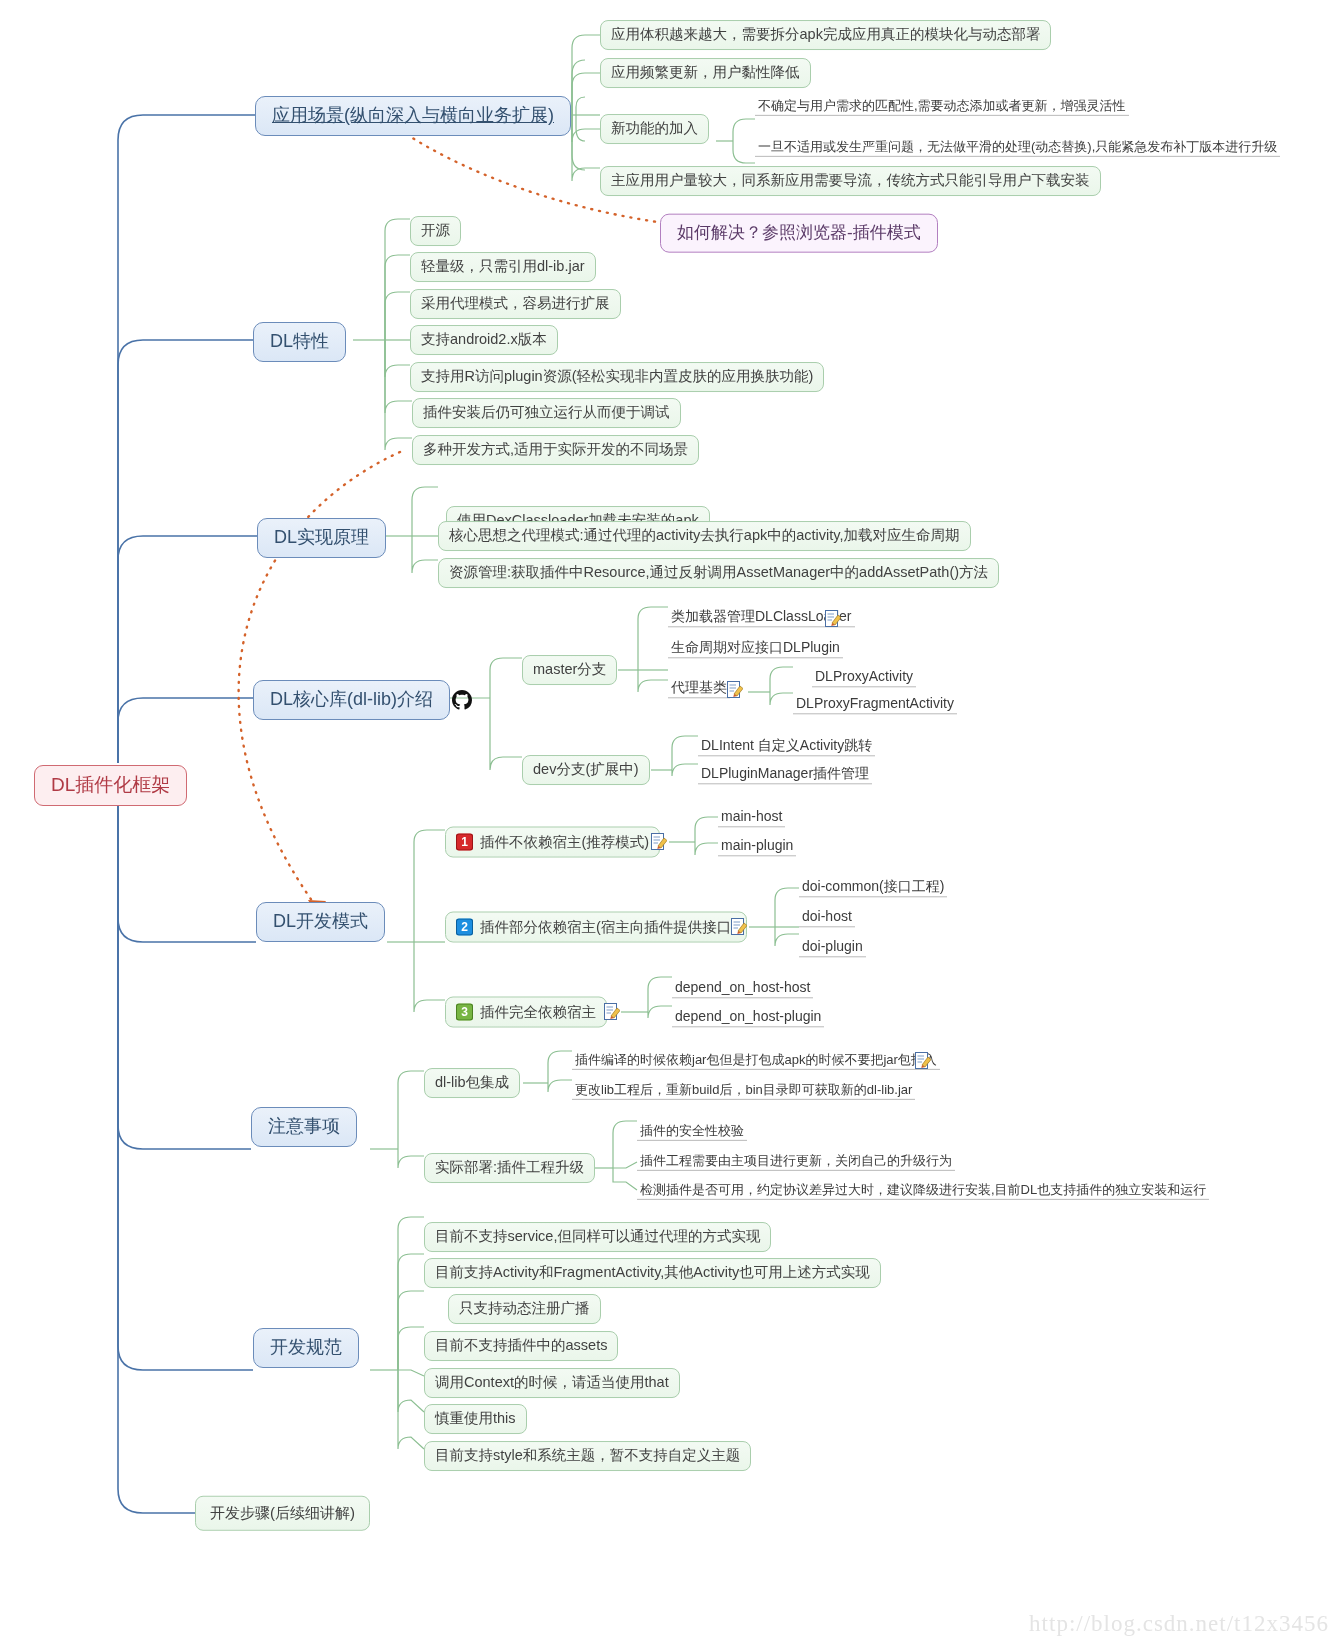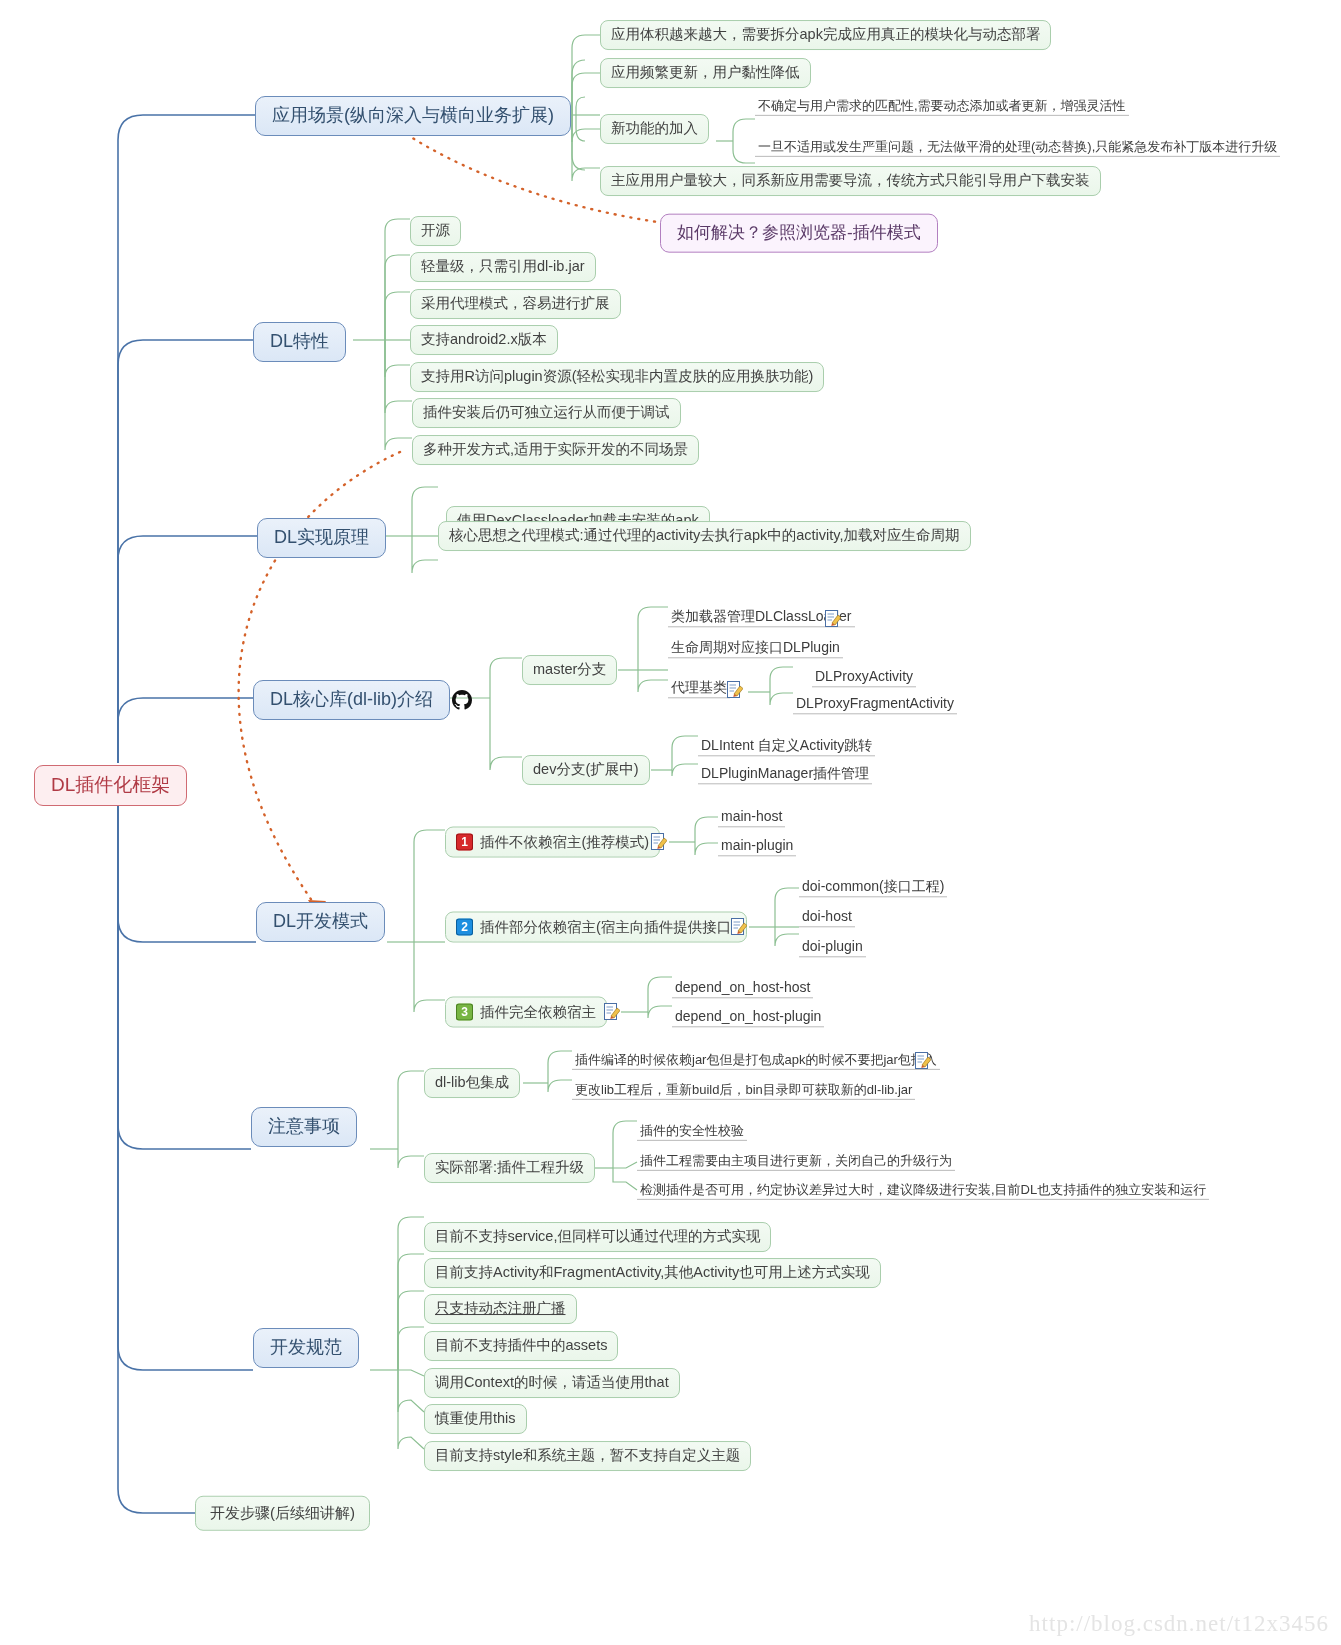--- a/index.html
+++ b/index.html
@@ -232,21 +232,21 @@
       <path d="M400,452 C250,520 170,700 315,905"></path>
     </g>
     <polygon points="903,219 888,215 893,231" fill="#d4622a"></polygon>
     <polygon points="317,916 308,900 326,901" fill="#d4622a"></polygon>
   </svg>
 
   <div class="node root" style="left:34px;top:765px;">
     <span>DL插件化框架</span>
   </div>
 
-  <div class="node lvl1" style="left:255px;top:96px;">
+  <div class="node lvl1" style="left:255px;top:96px;text-decoration:underline;">
     <span>应用场景(纵向深入与横向业务扩展)</span>
   </div>
   <div class="node lvl2" style="left:600px;top:35px;transform:translateY(-50%);">
     <span>应用体积越来越大，需要拆分apk完成应用真正的模块化与动态部署</span>
   </div>
   <div class="node lvl2" style="left:600px;top:73px;transform:translateY(-50%);">
     <span>应用频繁更新，用户黏性降低</span>
   </div>
   <div class="node lvl2" style="left:600px;top:129px;transform:translateY(-50%);">
     <span>新功能的加入</span>
@@ -291,20 +291,23 @@
   </div>
 
   <div class="node lvl1" style="left:257px;top:518px;">
     <span>DL实现原理</span>
   </div>
   <div class="node lvl2" style="left:438px;top:521px;transform:translateY(-50%);margin-left:8px;">
     <span>使用DexClassloader加载未安装的apk</span>
   </div>
   <div class="node lvl2" style="left:438px;top:536px;transform:translateY(-50%);">
     <span>核心思想之代理模式:通过代理的activity去执行apk中的activity,加载对应生命周期</span>
+  </div>
+  <div class="node lvl2" style="left:438px;top:573px;transform:translateY(-50%);">
+    <span>资源管理:获取插件中Resource,通过反射调用AssetManager中的addAssetPath()方法</span>
   </div>
 
   <div class="node lvl1" style="left:253px;top:680px;">
     <span>DL核心库(dl-lib)介绍</span>
   </div>
   <span class="gh-icon" style="left:452px;top:690px;">
     <svg viewBox="0 0 16 16" width="20" height="20">
         <path fill="#111" d="M8 0C3.58 0 0 3.58 0 8c0 3.54 2.29 6.53 5.47 7.59.4.07.55-.17.55-.38 0-.19-.01-.82-.01-1.49-2.01.37-2.53-.49-2.69-.94-.09-.23-.48-.94-.82-1.13-.28-.15-.68-.52-.01-.53.63-.01 1.08.58 1.23.82.72 1.21 1.87.87 2.33.66.07-.52.28-.87.51-1.07-1.78-.2-3.64-.89-3.64-3.95 0-.87.31-1.59.82-2.15-.08-.2-.36-1.02.08-2.12 0 0 .67-.21 2.2.82.64-.18 1.32-.27 2-.27s1.36.09 2 .27c1.53-1.04 2.2-.82 2.2-.82.44 1.1.16 1.92.08 2.12.51.56.82 1.27.82 2.15 0 3.07-1.87 3.75-3.65 3.95.29.25.54.73.54 1.48 0 1.07-.01 1.93-.01 2.2 0 .21.15.46.55.38A8.01 8.01 0 0 0 16 8c0-4.42-3.58-8-8-8z"></path>
       </svg>
   </span>
@@ -466,21 +469,21 @@
 
   <div class="node lvl1" style="left:253px;top:1328px;">
     <span>开发规范</span>
   </div>
   <div class="node lvl2" style="left:424px;top:1237px;transform:translateY(-50%);">
     <span>目前不支持service,但同样可以通过代理的方式实现</span>
   </div>
   <div class="node lvl2" style="left:424px;top:1273px;transform:translateY(-50%);">
     <span>目前支持Activity和FragmentActivity,其他Activity也可用上述方式实现</span>
   </div>
-  <div class="node lvl2" style="left:424px;top:1309px;transform:translateY(-50%);text-decoration:underline;">
+  <div class="node lvl2" style="left:448px;top:1309px;transform:translateY(-50%);">
     <span>只支持动态注册广播</span>
   </div>
   <div class="node lvl2" style="left:424px;top:1346px;transform:translateY(-50%);">
     <span>目前不支持插件中的assets</span>
   </div>
   <div class="node lvl2" style="left:424px;top:1383px;transform:translateY(-50%);">
     <span>调用Context的时候，请适当使用that</span>
   </div>
   <div class="node lvl2" style="left:424px;top:1419px;transform:translateY(-50%);">
     <span>慎重使用this</span>

